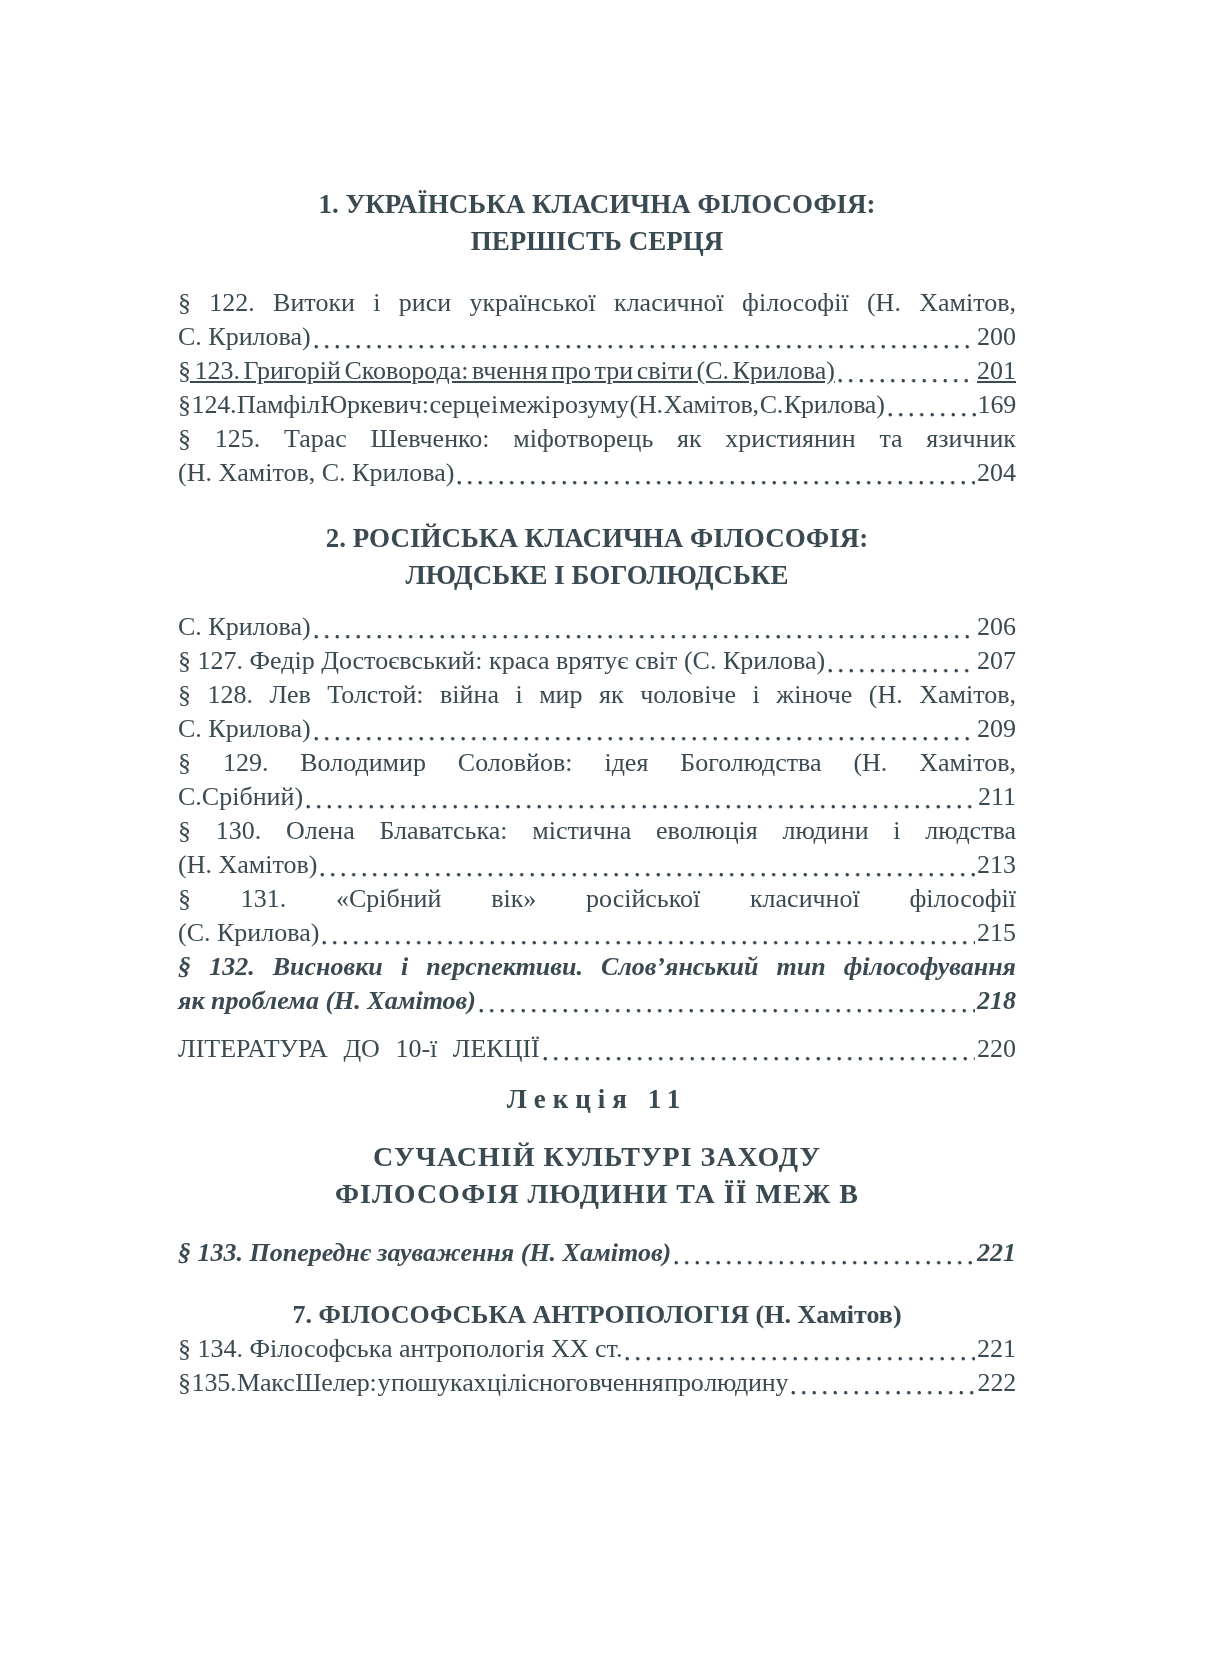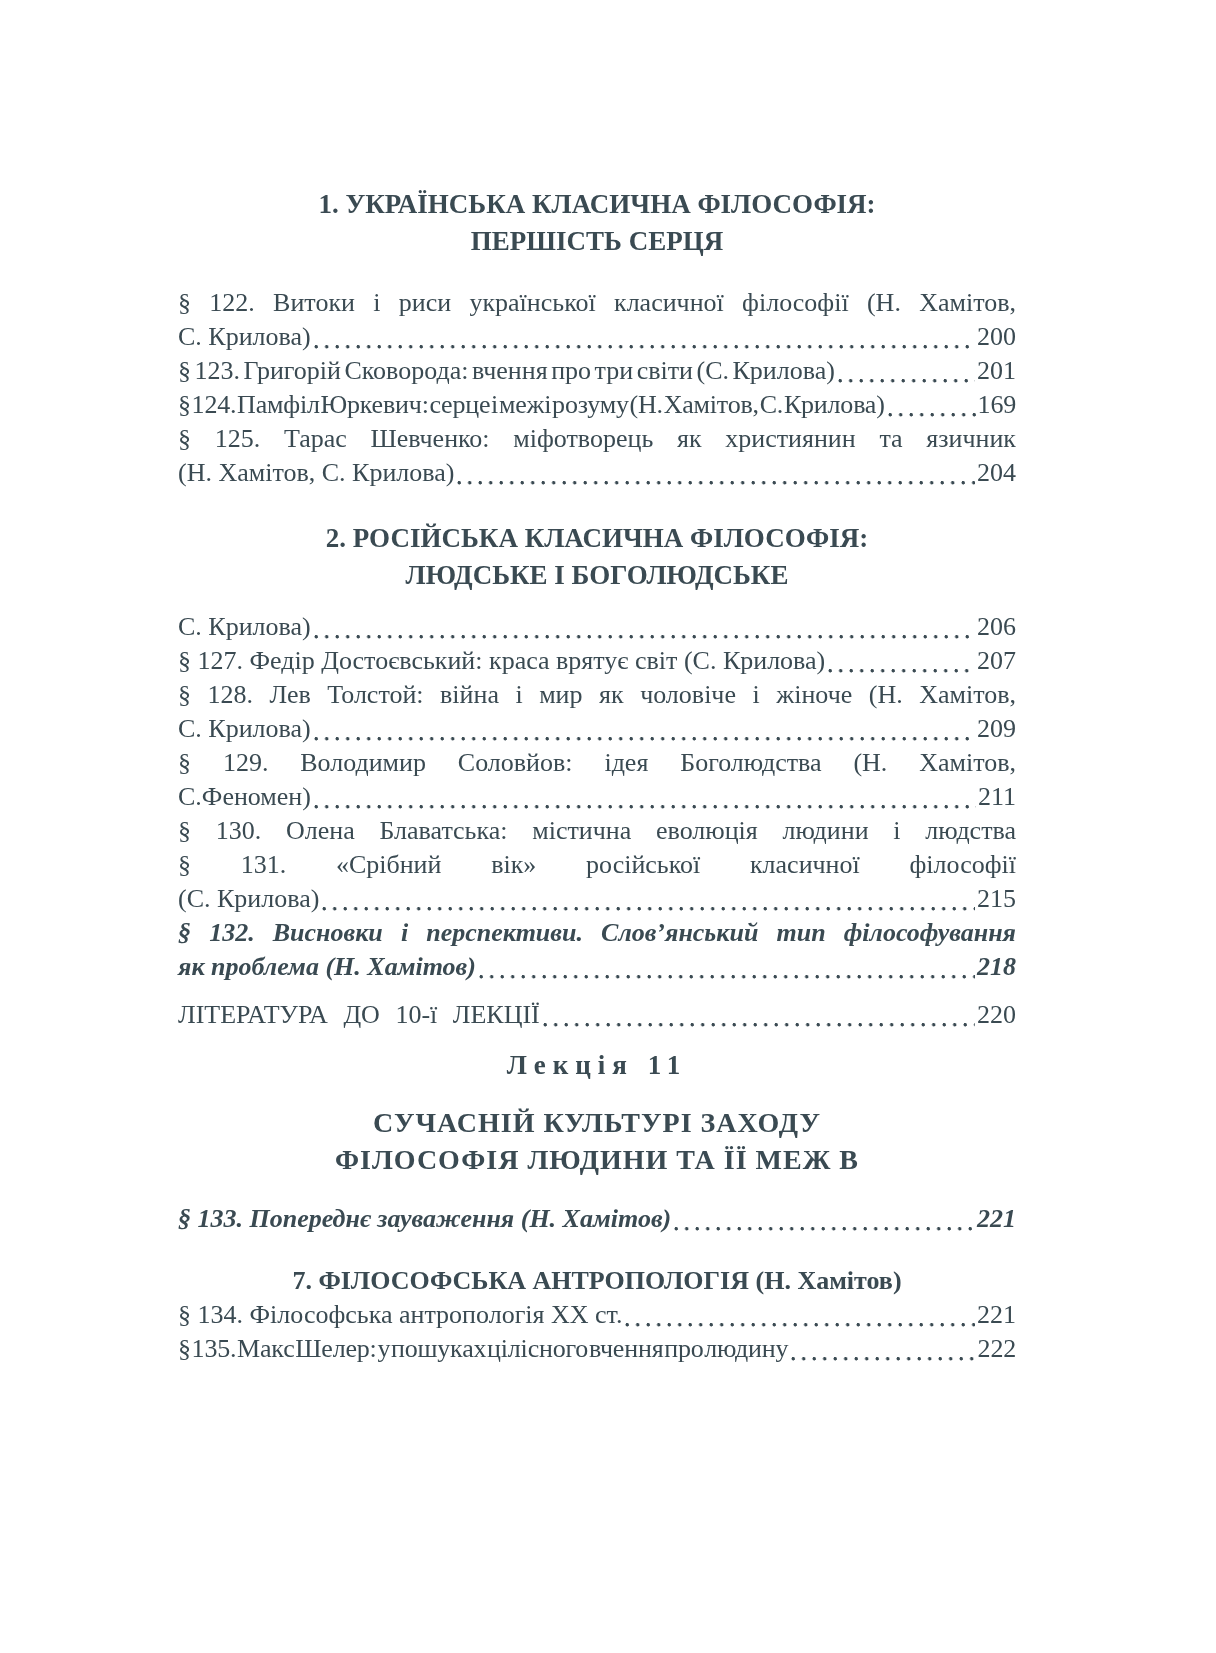--- a/index.html
+++ b/index.html
@@ -38,21 +38,21 @@
     min-width:10px;
     margin-left:3px;
     margin-right:2px;
     background-image: radial-gradient(circle at 2.2px 26.8px, #3a4a52 1.5px, rgba(0,0,0,0) 1.95px);
     background-size: 10.5px 34px;
     background-repeat: repeat-x;
   }
   .pg { flex:0 0 auto; }
 
   .bi { font-weight:bold; font-style:italic; }
-  .tight1 { word-spacing:-3px; }
+  .tight1 { word-spacing:-3px;text-decoration:underline; }
   .tight2 { word-spacing:-5.5px; letter-spacing:-0.2px; }
   .wide   { word-spacing:9px; }
 
   .lit { margin-top:14px; }
   .e133 { margin-top:24px; }
   .toc-block3 { margin-top:0; }
 </style>
 </head>
 <body>
 
@@ -129,28 +129,33 @@
       <div class="last">
         <span class="lbl">С. Крилова)</span>
         <span class="leader"></span>
         <span class="pg">209</span>
       </div>
     </div>
 
     <div class="entry">
       <div class="pre">§ 129. Володимир Соловйов: ідея Боголюдства (Н. Хамітов,</div>
       <div class="last">
-        <span class="lbl">С.Феномен)</span>
+        <span class="lbl">С.Срібний)</span>
         <span class="leader"></span>
         <span class="pg">211</span>
       </div>
     </div>
 
     <div class="entry">
       <div class="pre">§ 130. Олена Блаватська: містична еволюція людини і людства</div>
+      <div class="last">
+        <span class="lbl">(Н. Хамітов)</span>
+        <span class="leader"></span>
+        <span class="pg">213</span>
+      </div>
     </div>
 
     <div class="entry">
       <div class="pre">§ 131. «Срібний вік» російської класичної філософії</div>
       <div class="last">
         <span class="lbl">(С. Крилова)</span>
         <span class="leader"></span>
         <span class="pg">215</span>
       </div>
     </div>

